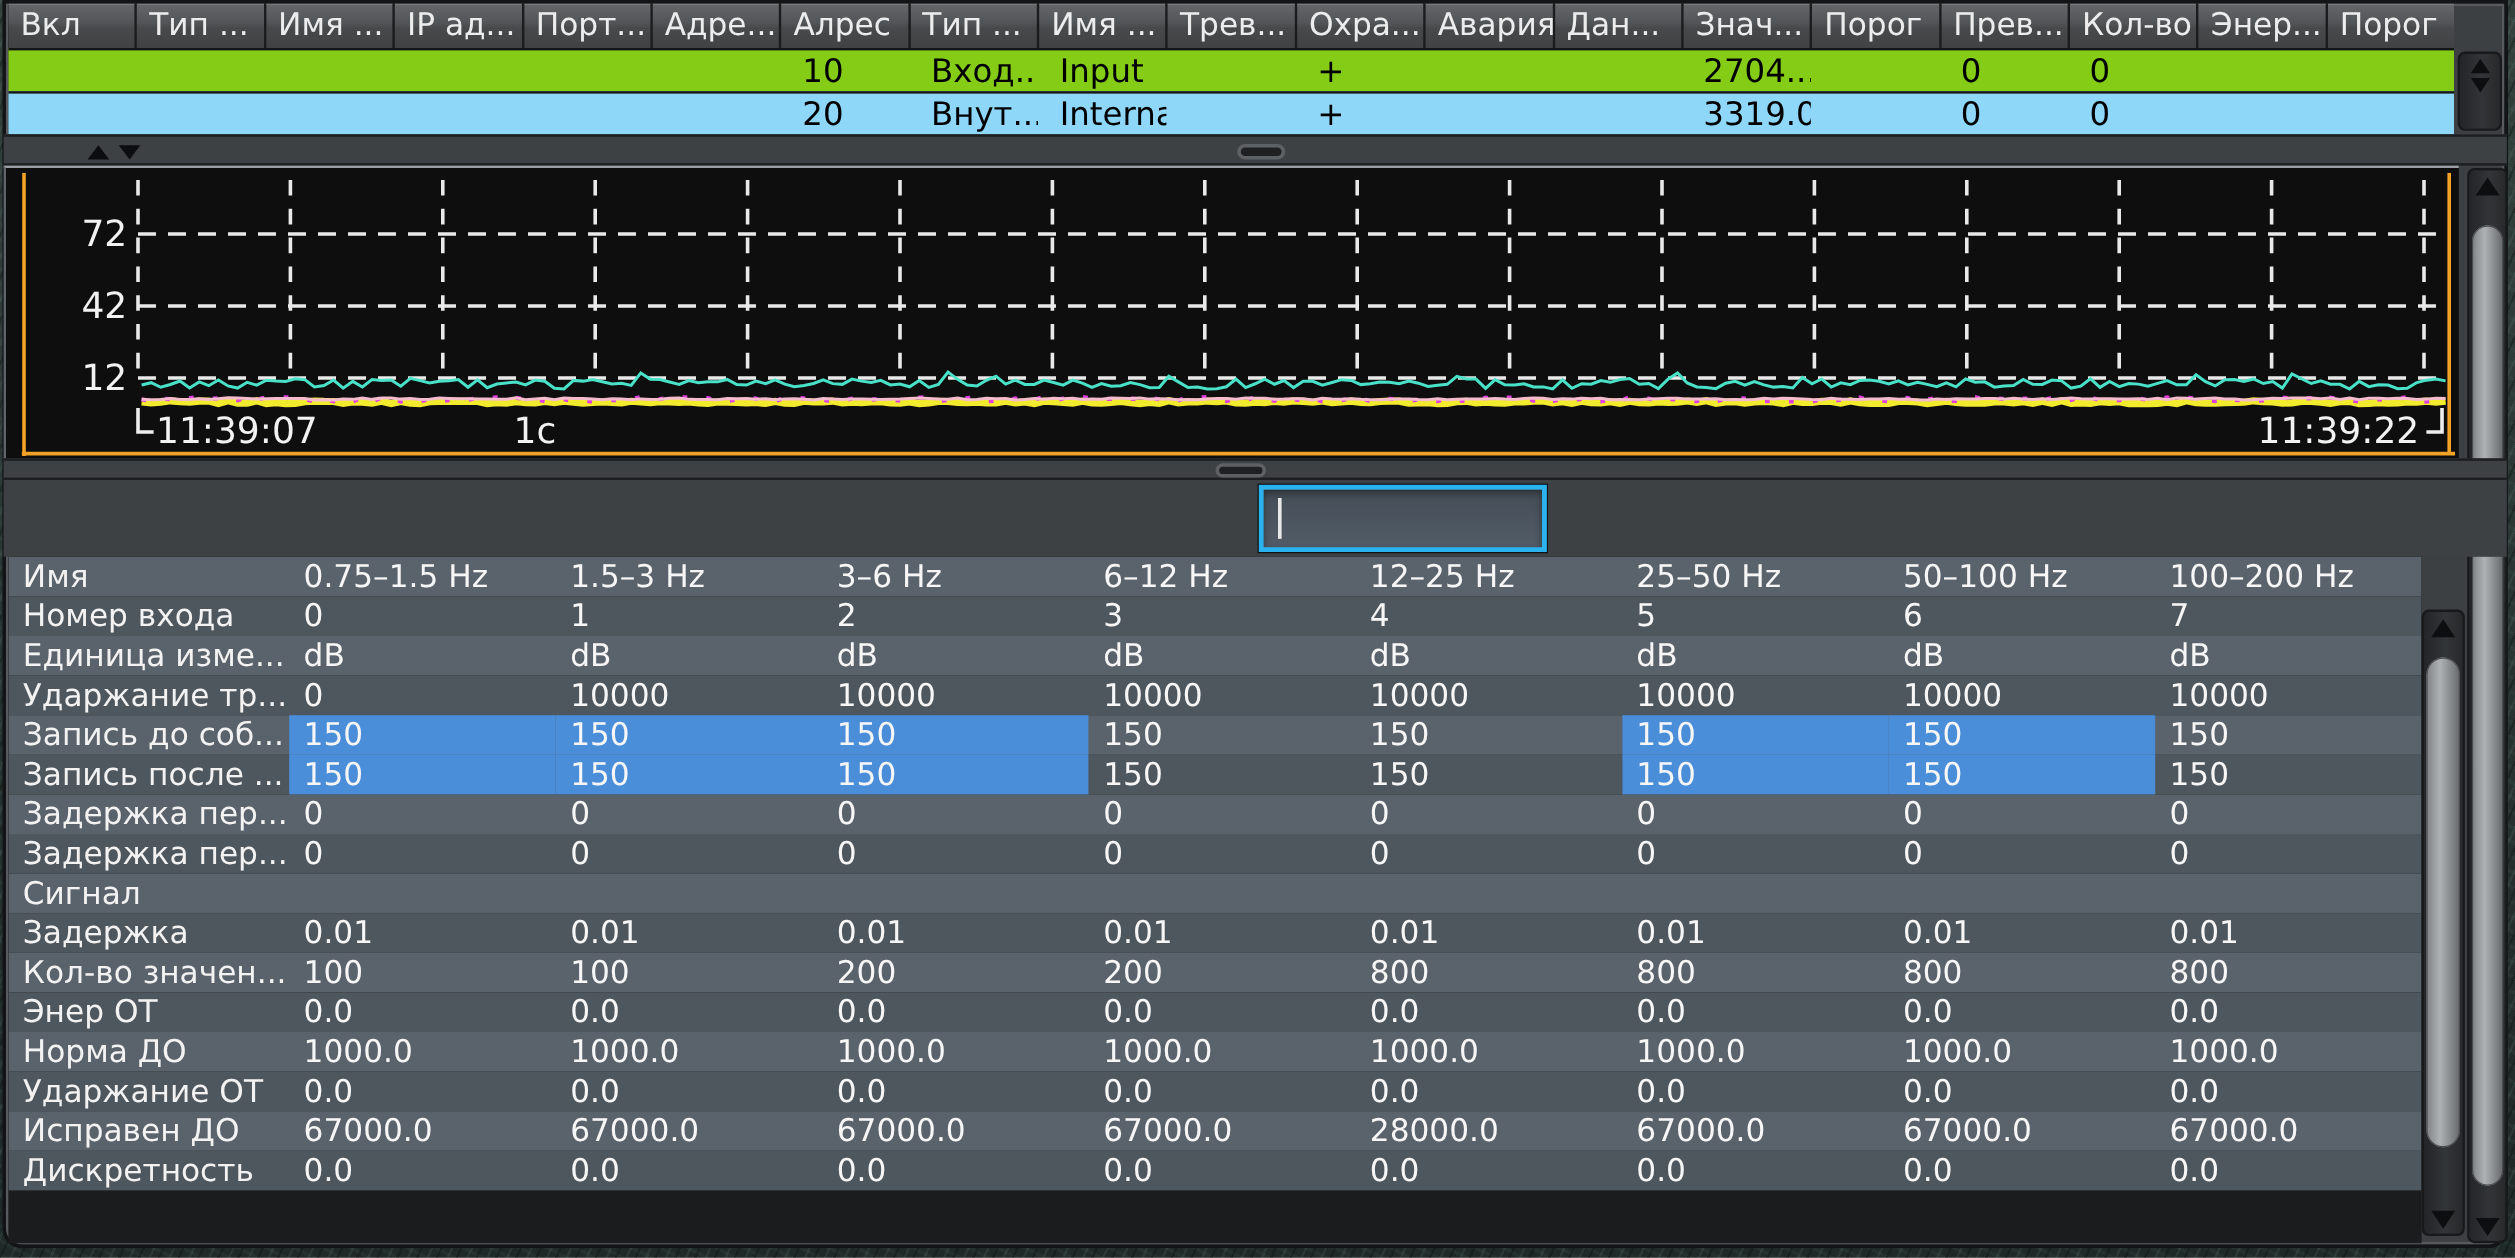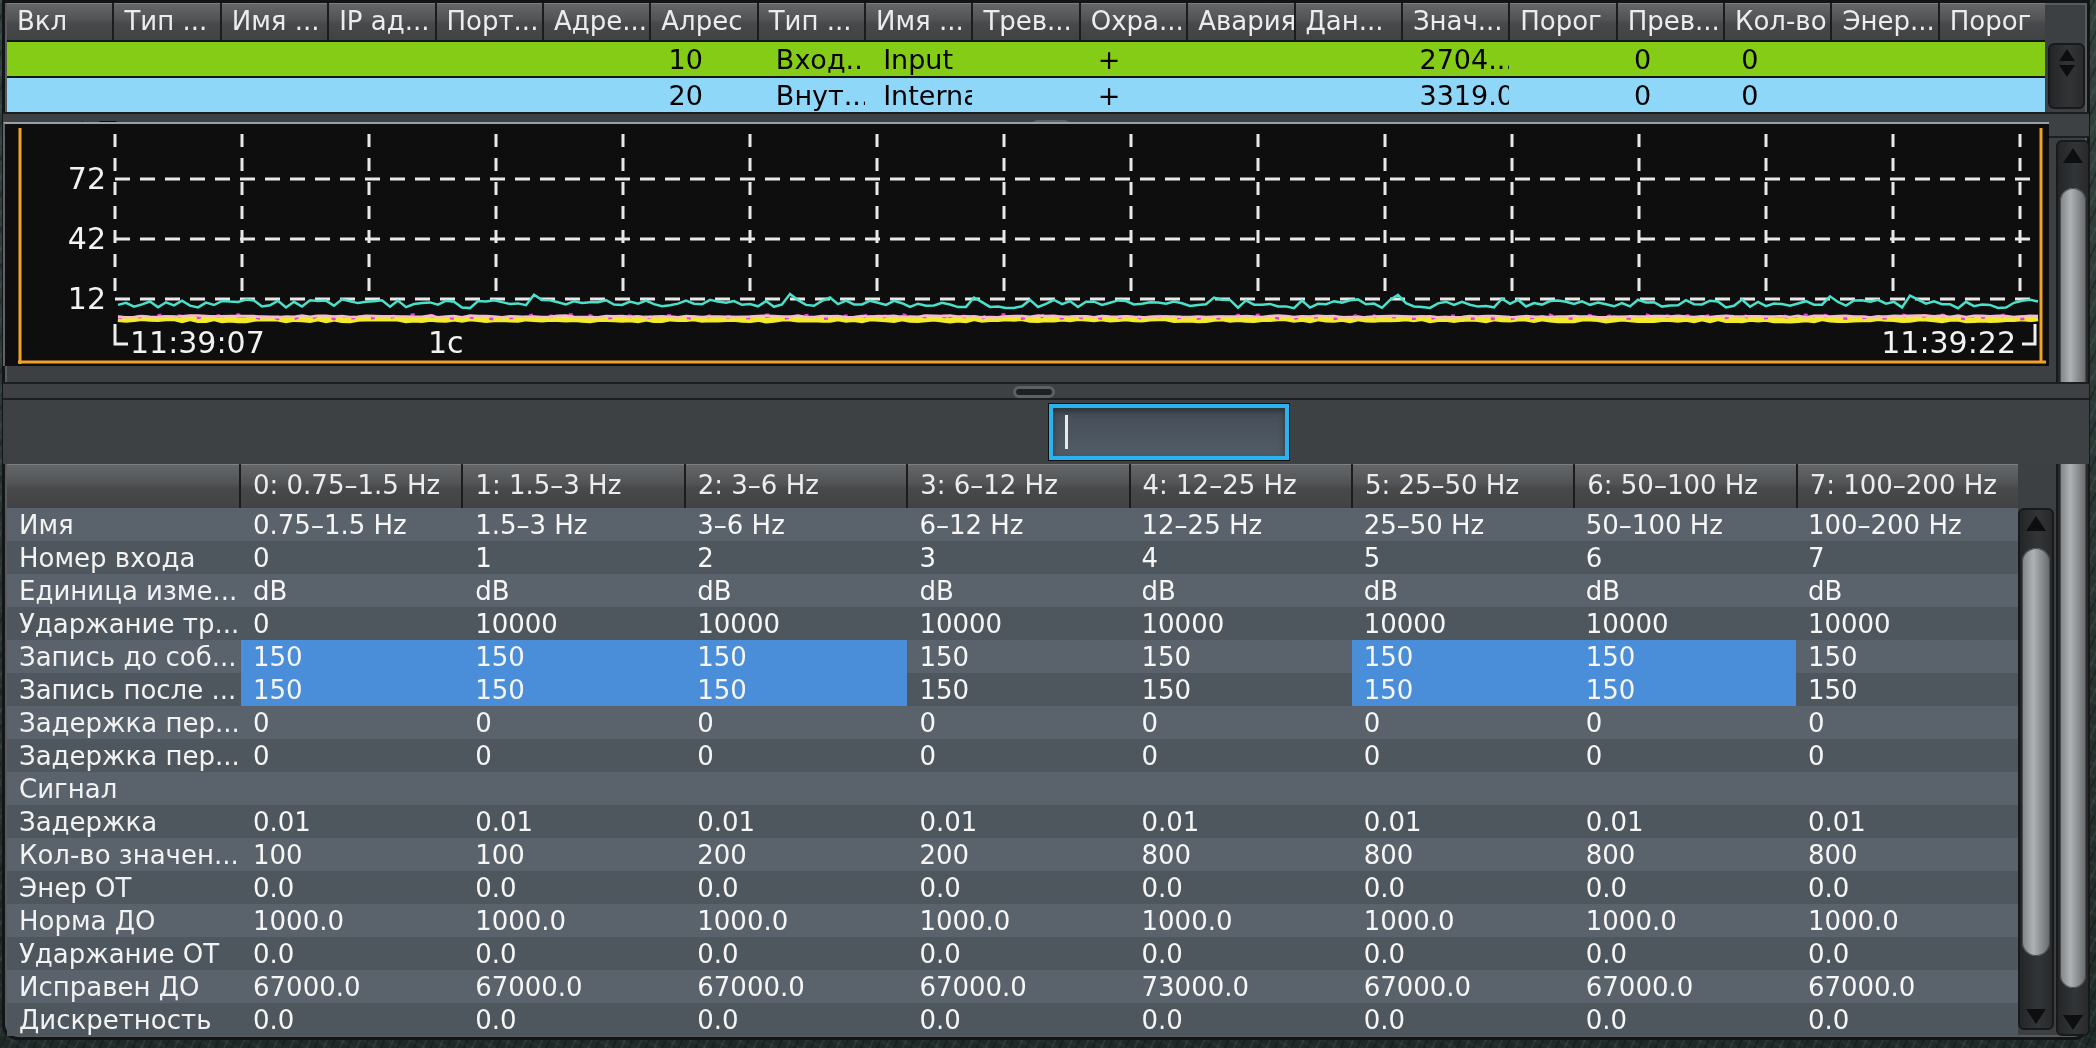--- a/index.html
+++ b/index.html
@@ -44,21 +44,21 @@
   .splitter { position:absolute; left:3px; width:2086px; background:#3e4144; border-top:2px solid #1c1e20; border-bottom:2px solid #1c1e20; }
   .sp1 { top:112px; height:26px; }
   .sp2 { top:382px; height:18px; }
   .sp-tri-up { position:absolute; left:70px; top:7px; width:0; height:0; border-left:9px solid transparent; border-right:9px solid transparent; border-bottom:12px solid #0c0d0e; }
   .sp-tri-down { position:absolute; left:96px; top:7px; width:0; height:0; border-left:9px solid transparent; border-right:9px solid transparent; border-top:12px solid #0c0d0e; }
   .sp-pill { position:absolute; background:#1e2022; border:3px solid #5d6164; border-radius:8px; }
   .sp1 .sp-pill { left:1028px; top:6px; width:40px; height:13px; }
   .sp2 .sp-pill { left:1010px; top:2px; width:42px; height:12px; }
 
   
-  .chart-panel { position:absolute; left:3px; top:122px; width:2046px; height:244px; background:#0e0e0e;
+  .chart-panel { position:absolute; left:3px; top:138px; width:2046px; height:244px; background:#0e0e0e;
     border-top:2px solid #9aa0a4; border-left:2px solid #5f6468; }
   .chart-panel svg { position:absolute; left:13px; top:4px; }
 
   
   .setter-row { position:absolute; left:3px; top:400px; width:2086px; height:64px; background:#3e4144; }
   .set-btn { position:absolute; left:772px; top:9px; width:258px; height:47px; font-family:inherit;
     font-size:27px; color:#f0f0f0; background:linear-gradient(#626568,#4a4d50 48%,#3b3e41);
     border:3px solid #1e2022; border-radius:11px; box-shadow: 2px 3px 5px rgba(0,0,0,0.45), inset 0 1px 0 #85888a; }
   .set-input { position:absolute; left:1046px; top:4px; width:240px; height:56px;
     background:linear-gradient(#444d56,#525c67); border:4px solid #2bb3ef; box-shadow: inset 0 3px 6px rgba(0,0,0,0.4), 0 0 0 1px #0f1113; }
@@ -212,31 +212,20 @@
     <div class="sp-pill"></div>
   </div>
 
   <div class="setter-row">
     <div class="set-input">
       <div class="caret"></div>
     </div>
   </div>
 
   <div class="param-table">
-    <div class="p-header">
-      <div class="ph-corner"></div>
-    <div class="ph-cell">0: 0.75–1.5 Hz</div>
-        <div class="ph-cell">1: 1.5–3 Hz</div>
-        <div class="ph-cell">2: 3–6 Hz</div>
-        <div class="ph-cell">3: 6–12 Hz</div>
-        <div class="ph-cell">4: 12–25 Hz</div>
-        <div class="ph-cell">5: 25–50 Hz</div>
-        <div class="ph-cell">6: 50–100 Hz</div>
-        <div class="ph-cell">7: 100–200 Hz</div>
-      </div>
     <div class="p-body">
         <div class="p-row light">
           <div class="p-label">Имя</div>
           <div class="p-cell">0.75–1.5 Hz</div>
           <div class="p-cell">1.5–3 Hz</div>
           <div class="p-cell">3–6 Hz</div>
           <div class="p-cell">6–12 Hz</div>
           <div class="p-cell">12–25 Hz</div>
           <div class="p-cell">25–50 Hz</div>
           <div class="p-cell">50–100 Hz</div>
@@ -384,21 +373,21 @@
           <div class="p-cell">0.0</div>
           <div class="p-cell">0.0</div>
           <div class="p-cell">0.0</div>
         </div>
         <div class="p-row light">
           <div class="p-label">Исправен ДО</div>
           <div class="p-cell">67000.0</div>
           <div class="p-cell">67000.0</div>
           <div class="p-cell">67000.0</div>
           <div class="p-cell">67000.0</div>
-          <div class="p-cell">73000.0</div>
+          <div class="p-cell">28000.0</div>
           <div class="p-cell">67000.0</div>
           <div class="p-cell">67000.0</div>
           <div class="p-cell">67000.0</div>
         </div>
         <div class="p-row dark">
           <div class="p-label">Дискретность</div>
           <div class="p-cell">0.0</div>
           <div class="p-cell">0.0</div>
           <div class="p-cell">0.0</div>
           <div class="p-cell">0.0</div>

